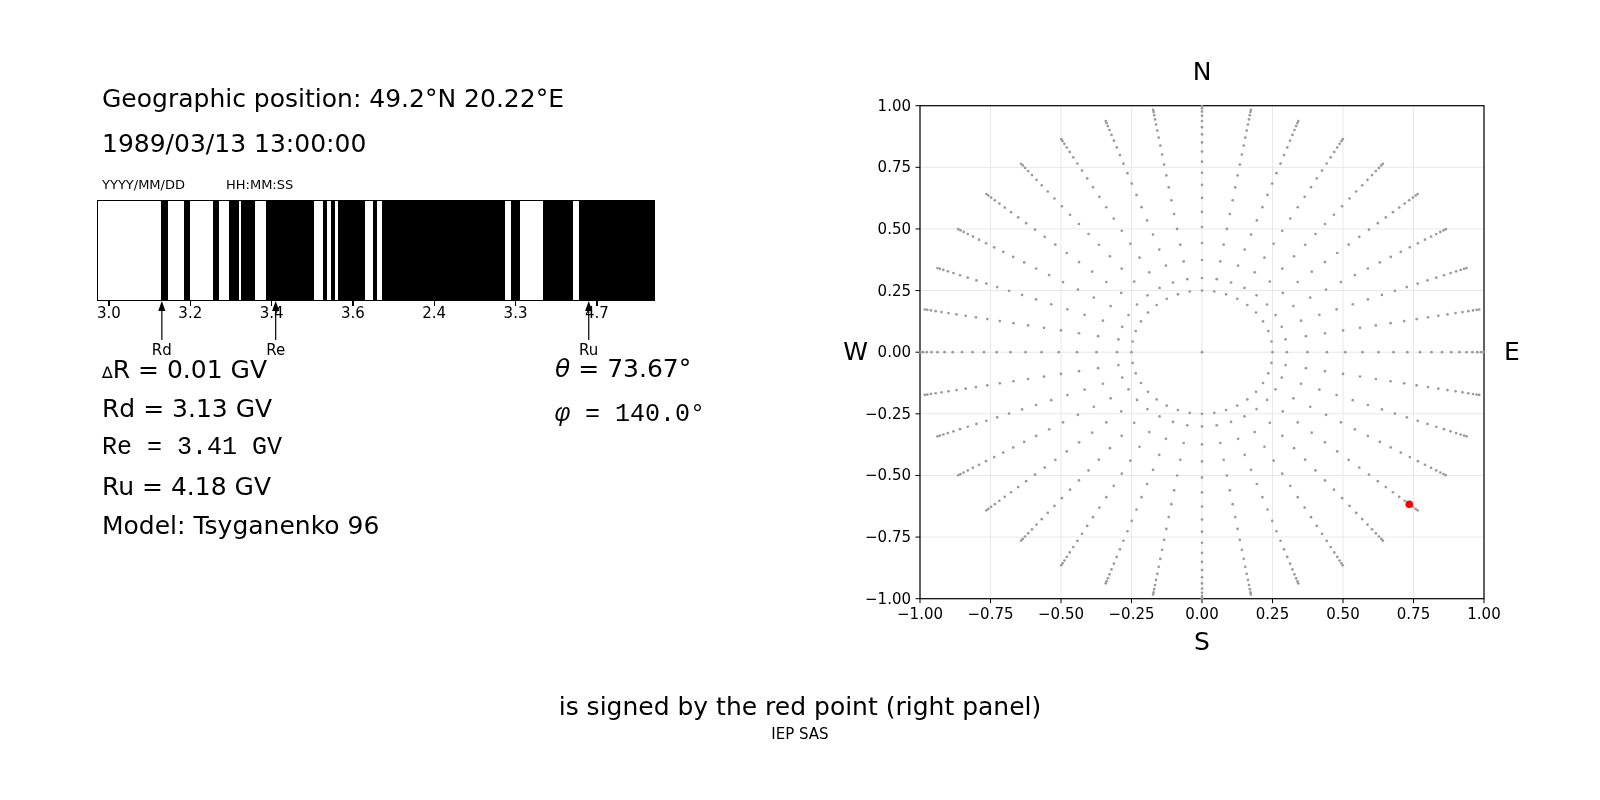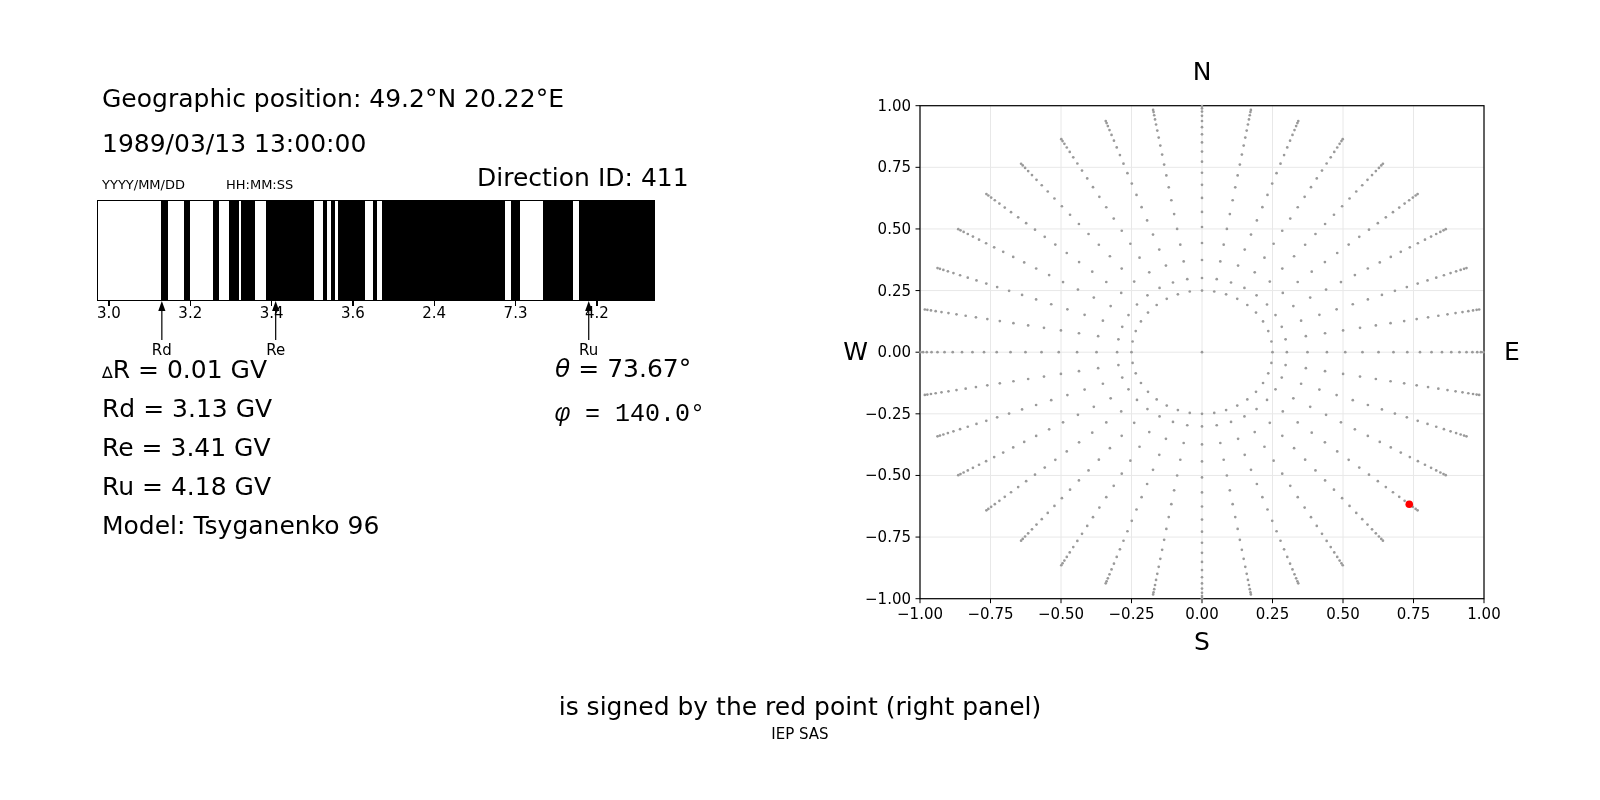--- a/index.html
+++ b/index.html
@@ -23,21 +23,20 @@
 </style>
 </head>
 <body>
 
 <div id="canvas">
 
   <div class="abs t25" style="left:102px;top:85px;">Geographic position: 49.2°N 20.22°E</div>
   <div class="abs t25" style="left:102px;top:130px;">1989/03/13 13:00:00</div>
   <div class="abs t17" style="left:102px;top:178px;">YYYY/MM/DD</div>
   <div class="abs t17" style="left:226px;top:178px;">HH:MM:SS</div>
-  <div class="abs t25" style="left:477px;top:164px;">Direction ID: 411</div>
 
   <div id="barcode-box">
       <div class="bar" style="left: 11.3297%; width: 1.23862%; background: rgb(0, 0, 0);"></div>
       <div class="bar" style="left: 15.5556%; width: 1.02004%; background: rgb(0, 0, 0);"></div>
       <div class="bar" style="left: 20.6557%; width: 1.02004%; background: rgb(0, 0, 0);"></div>
       <div class="bar" style="left: 23.4973%; width: 1.82149%; background: rgb(0, 0, 0);"></div>
       <div class="bar" style="left: 25.7559%; width: 2.55009%; background: rgb(0, 0, 0);"></div>
       <div class="bar" style="left: 30.1275%; width: 8.74317%; background: rgb(0, 0, 0);"></div>
       <div class="bar" style="left: 40.5464%; width: 0.728597%; background: rgb(0, 0, 0);"></div>
       <div class="bar" style="left: 41.8579%; width: 0.801457%; background: rgb(0, 0, 0);"></div>
@@ -53,39 +52,39 @@
       <div class="ticklabel" style="left: 88.9934px; top: 304px;">3.0</div>
       <div class="tickmark" style="left: 189.805px; top: 301px; height: 5px;"></div>
       <div class="ticklabel" style="left: 170.305px; top: 304px;">3.2</div>
       <div class="tickmark" style="left: 271.116px; top: 301px; height: 5px;"></div>
       <div class="ticklabel" style="left: 251.616px; top: 304px;">3.4</div>
       <div class="tickmark" style="left: 352.428px; top: 301px; height: 5px;"></div>
       <div class="ticklabel" style="left: 332.928px; top: 304px;">3.6</div>
       <div class="tickmark" style="left: 433.739px; top: 301px; height: 5px;"></div>
       <div class="ticklabel" style="left: 414.239px; top: 304px;">2.4</div>
       <div class="tickmark" style="left: 515.051px; top: 301px; height: 5px;"></div>
-      <div class="ticklabel" style="left: 495.551px; top: 304px;">7.3</div>
+      <div class="ticklabel" style="left: 495.551px; top: 304px;">3.3</div>
       <div class="tickmark" style="left: 596.362px; top: 301px; height: 5px;"></div>
-      <div class="ticklabel" style="left: 576.862px; top: 304px;">4.2</div>
+      <div class="ticklabel" style="left: 576.862px; top: 304px;">4.7</div>
       <svg width="600" height="48" style="position: absolute; left: 80px; top: 300px;">
         <line x1="81.84590163934425" y1="40" x2="81.84590163934425" y2="9" stroke="#000" stroke-width="1.2"></line>
         <polygon points="78.24590163934425,11 85.44590163934424,11 81.84590163934425,1" fill="#000"></polygon>
         <line x1="195.68196721311483" y1="40" x2="195.68196721311483" y2="9" stroke="#000" stroke-width="1.2"></line>
         <polygon points="192.08196721311484,11 199.28196721311483,11 195.68196721311483,1" fill="#000"></polygon>
         <line x1="508.73114754098356" y1="40" x2="508.73114754098356" y2="9" stroke="#000" stroke-width="1.2"></line>
         <polygon points="505.13114754098353,11 512.3311475409836,11 508.73114754098356,1" fill="#000"></polygon>
       </svg>
       <div class="arrowlabel" style="left: 141.846px; top: 341px;">Rd</div>
       <div class="arrowlabel" style="left: 255.682px; top: 341px;">Re</div>
       <div class="arrowlabel" style="left: 568.731px; top: 341px;">Ru</div>
     </div>
 
   <div class="abs t25" style="left:102px;top:356px;"><span class="delta">∆</span><span>R = 0.01 GV</span></div>
   <div class="abs t25" style="left:102px;top:395px;">Rd = 3.13 GV</div>
-  <div class="abs t25" style="left:102px;top:434px;">Re = 3.41 GV</div>
+  <div class="abs t25" style="left:102px;top:434px;font-family:Liberation Mono, monospace;">Re = 3.41 GV</div>
   <div class="abs t25" style="left:102px;top:473px;">Ru = 4.18 GV</div>
   <div class="abs t25" style="left:102px;top:512px;">Model: Tsyganenko 96</div>
 
   <div class="abs t25" style="left:555px;top:355px;"><span class="greek">θ</span><span> = 73.67°</span></div>
   <div class="abs t25" style="left:555px;top:401px;font-family:Liberation Mono, monospace;"><span class="greek">φ</span><span> = 140.0°</span></div>
 
   <svg id="direction-plot" class="abs" style="left:820px;top:40px;" width="780" height="620">
       <line x1="100" y1="65.7" x2="100" y2="558.7" stroke="#e8e8e8" stroke-width="1"></line>
       <line x1="170.5" y1="65.7" x2="170.5" y2="558.7" stroke="#e8e8e8" stroke-width="1"></line>
       <line x1="241" y1="65.7" x2="241" y2="558.7" stroke="#e8e8e8" stroke-width="1"></line>

